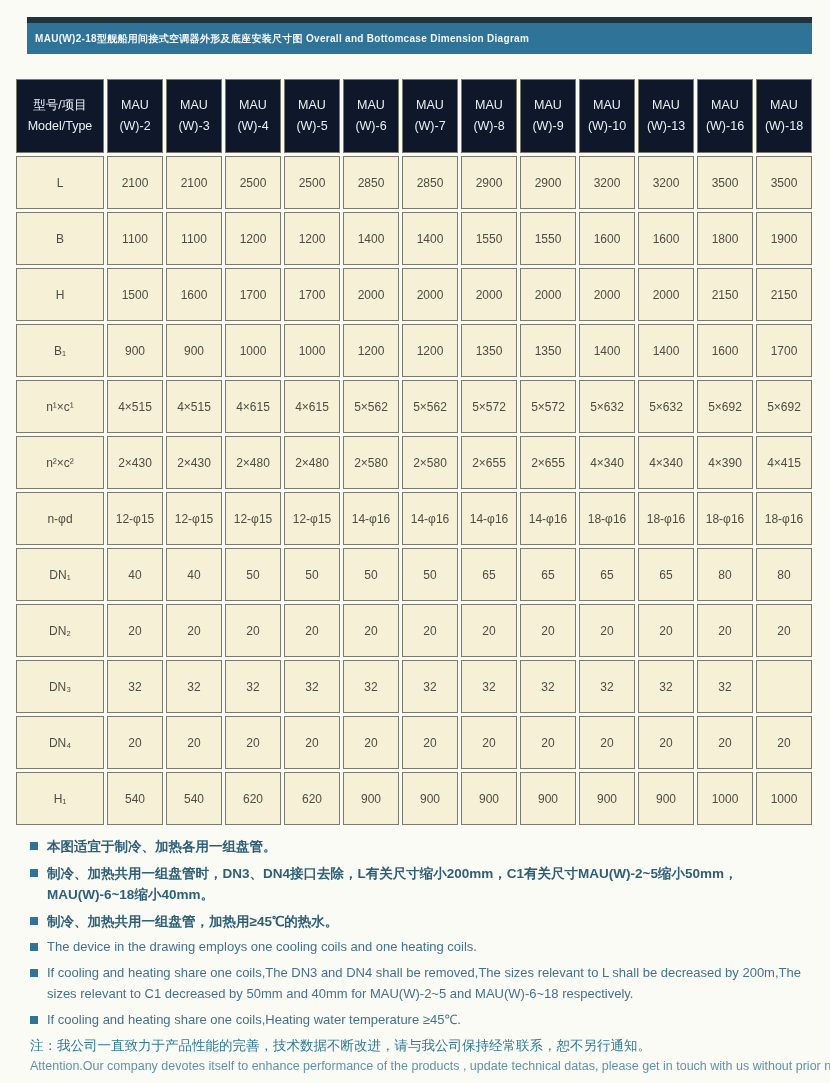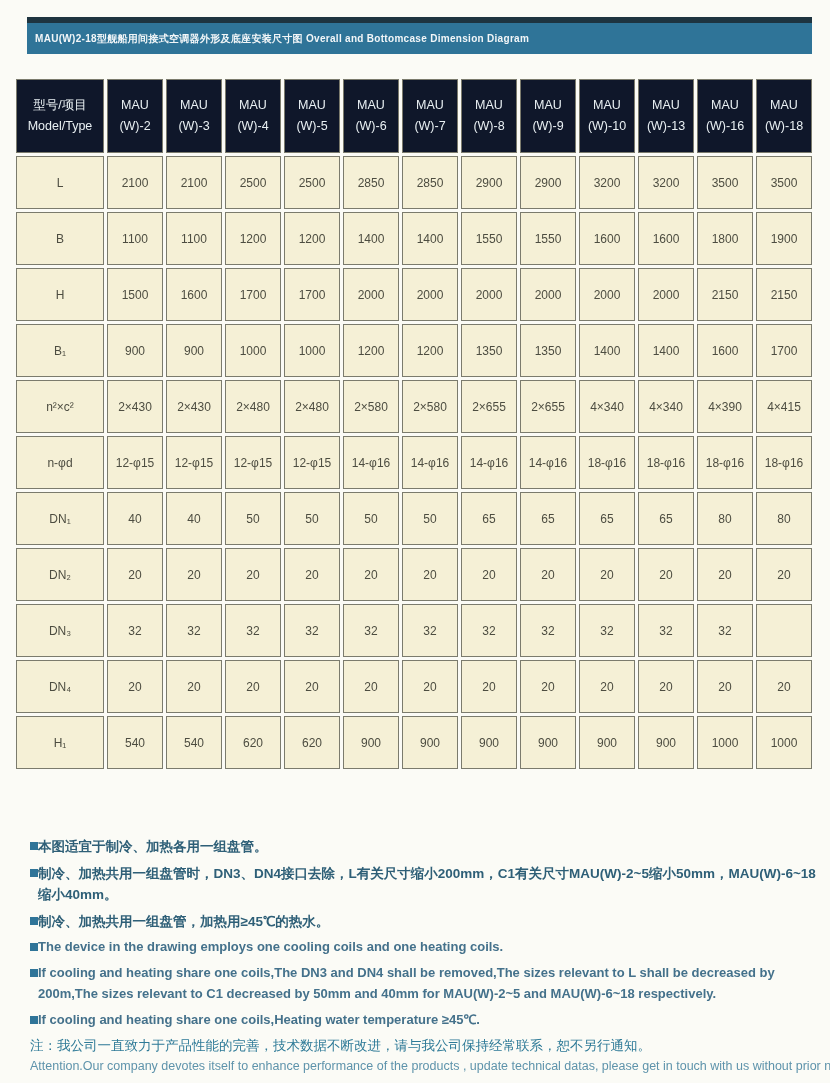--- a/index.html
+++ b/index.html
@@ -42,29 +42,29 @@
     background: #f5f0d6; color: #4d4d41;
     font-size: 12px; height: 53px; width: 56px;
   }
   .dim-table td.rowlabel { font-size: 12px; color: #4d4d41; }
 
   .notes {
     position: absolute; left: 30px; top: 836px; width: 787px;
     list-style: none; margin: 0; padding: 0;
   }
   .note {
-    display: flex; margin-bottom: 5px;
+    display: flex; gap: 9px; margin-bottom: 5px;
     line-height: 1.6;
   }
   .note .bullet {
     width: 8px; height: 8px; background: #2f7498;
     margin-top: 6px; flex: none;
   }
   .note.cn .txt { color: #2e5f77; font-size: 13.5px; font-weight: bold; }
-  .note.en .txt { color: #44718b; font-size: 13px; font-weight: bold; }
+  .note.en .txt { color: #44718b; font-size: 13px; }
 
   .footer { position: absolute; left: 30px; top: 1037px; width: 790px; }
   .footer-cn { color: #2e7a97; font-weight: normal; font-size: 13.5px; white-space: nowrap; }
   .footer-en { color: #5e93ab; font-size: 12.5px; margin-top: 4px; white-space: nowrap; }
 </style>
 </head>
 <body>
 
 <div class="page">
 
@@ -184,20 +184,35 @@
           <td>1200</td>
           <td>1200</td>
           <td>1350</td>
           <td>1350</td>
           <td>1400</td>
           <td>1400</td>
           <td>1600</td>
           <td>1700</td>
         </tr>
         <tr>
+          <td class="rowlabel">n¹×c¹</td>
+          <td>4×515</td>
+          <td>4×515</td>
+          <td>4×615</td>
+          <td>4×615</td>
+          <td>5×562</td>
+          <td>5×562</td>
+          <td>5×572</td>
+          <td>5×572</td>
+          <td>5×632</td>
+          <td>5×632</td>
+          <td>5×692</td>
+          <td>5×692</td>
+        </tr>
+        <tr>
           <td class="rowlabel">n²×c²</td>
           <td>2×430</td>
           <td>2×430</td>
           <td>2×480</td>
           <td>2×480</td>
           <td>2×580</td>
           <td>2×580</td>
           <td>2×655</td>
           <td>2×655</td>
           <td>4×340</td>

